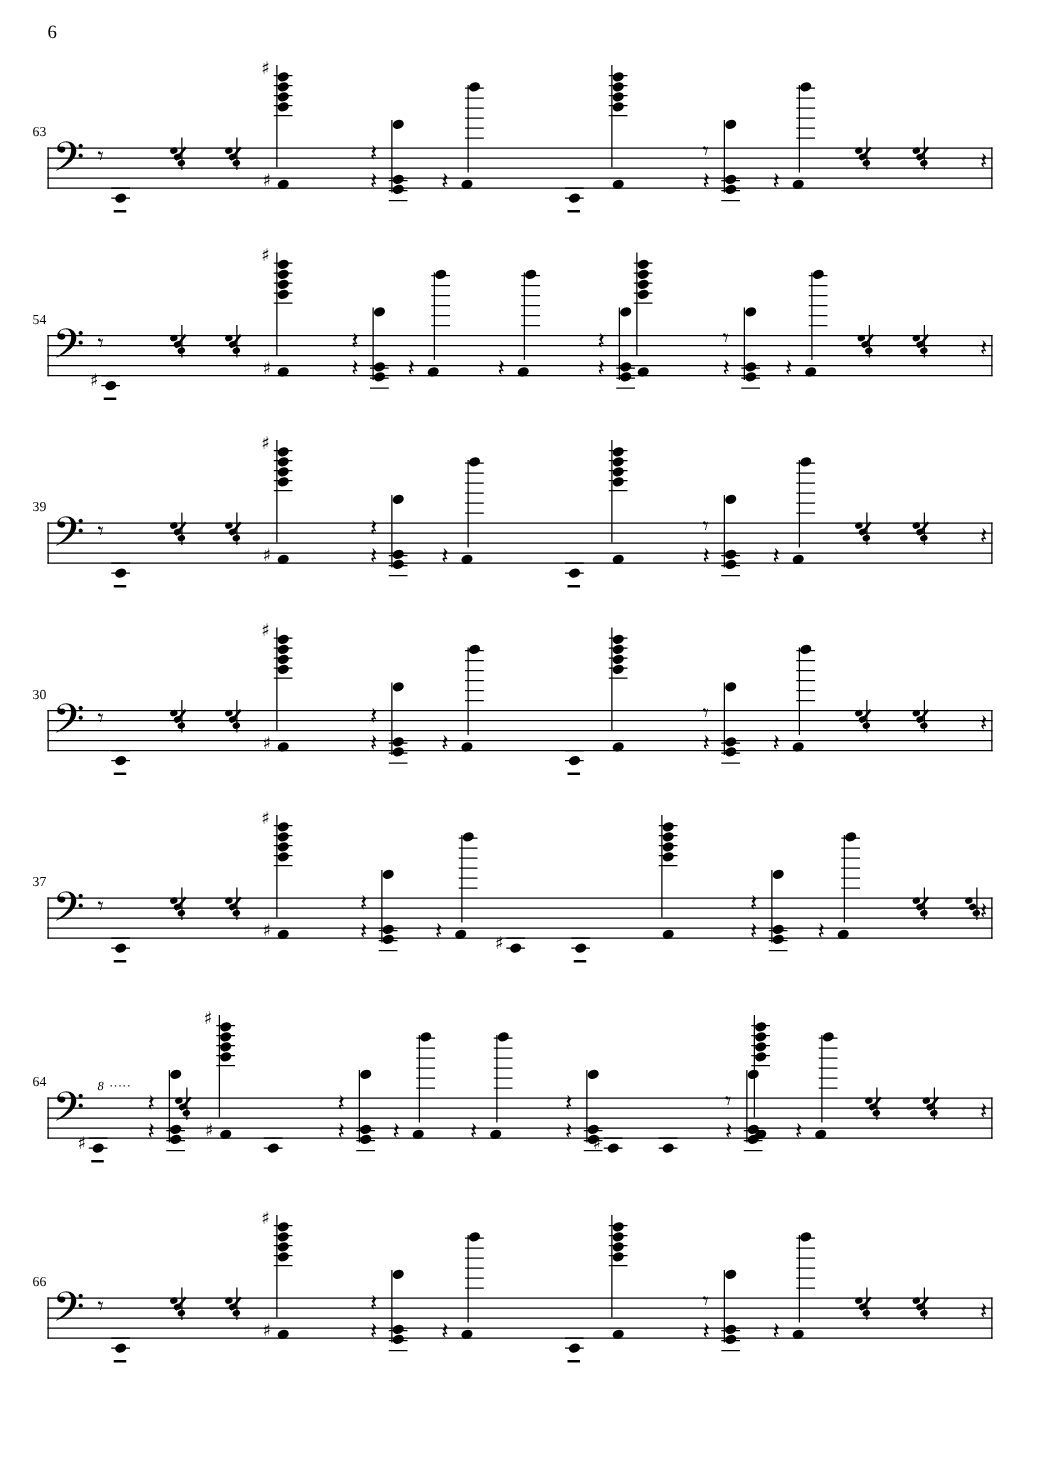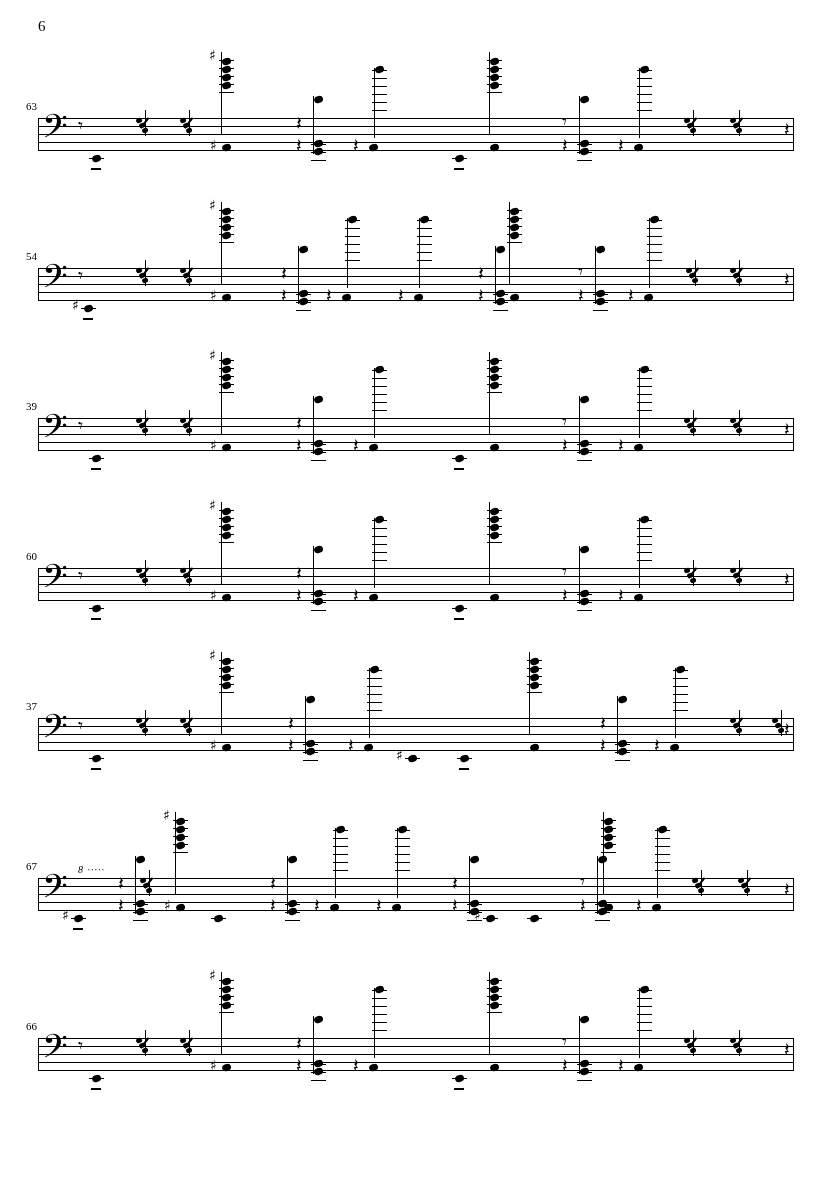--- a/index.html
+++ b/index.html
@@ -495,21 +495,21 @@
         <div class="grace-cluster" style="left:730px;top:18px;">
           <div class="gn" style="left:0px;top:0px;"></div>
           <div class="gn" style="left:3px;top:5px;"></div>
           <div class="gn" style="left:6px;top:10px;"></div>
           <div class="stem" style="left:9px;top:-8px;height:26px;"></div>
           <div class="slash" style="left:2px;top:4px;"></div>
         </div>
         <div class="rest" style="left:784px;top:20px;">𝄽</div>
       </div>
       <div class="system" style="top:550px;">
-        <div class="measure-number">60</div>
+        <div class="measure-number">30</div>
         <div class="staff">
           <div class="line"></div>
           <div class="line"></div>
           <div class="line"></div>
           <div class="line"></div>
           <div class="line"></div>
         </div>
         <div class="barline" style="left:38px;"></div>
         <div class="barline" style="left:793px;"></div>
         <div class="clef">𝄢</div>
@@ -724,21 +724,21 @@
         </div>
         <div class="grace-cluster" style="left:772px;top:18px;">
           <div class="gn" style="left:0px;top:0px;"></div>
           <div class="gn" style="left:3px;top:5px;"></div>
           <div class="gn" style="left:6px;top:10px;"></div>
           <div class="stem" style="left:9px;top:-8px;height:26px;"></div>
         </div>
         <div class="rest" style="left:784px;top:20px;">𝄽</div>
       </div>
       <div class="system" style="top:860px;">
-        <div class="measure-number">67</div>
+        <div class="measure-number">64</div>
         <div class="staff">
           <div class="line"></div>
           <div class="line"></div>
           <div class="line"></div>
           <div class="line"></div>
           <div class="line"></div>
         </div>
         <div class="barline" style="left:38px;"></div>
         <div class="barline" style="left:793px;"></div>
         <div class="clef">𝄢</div>

